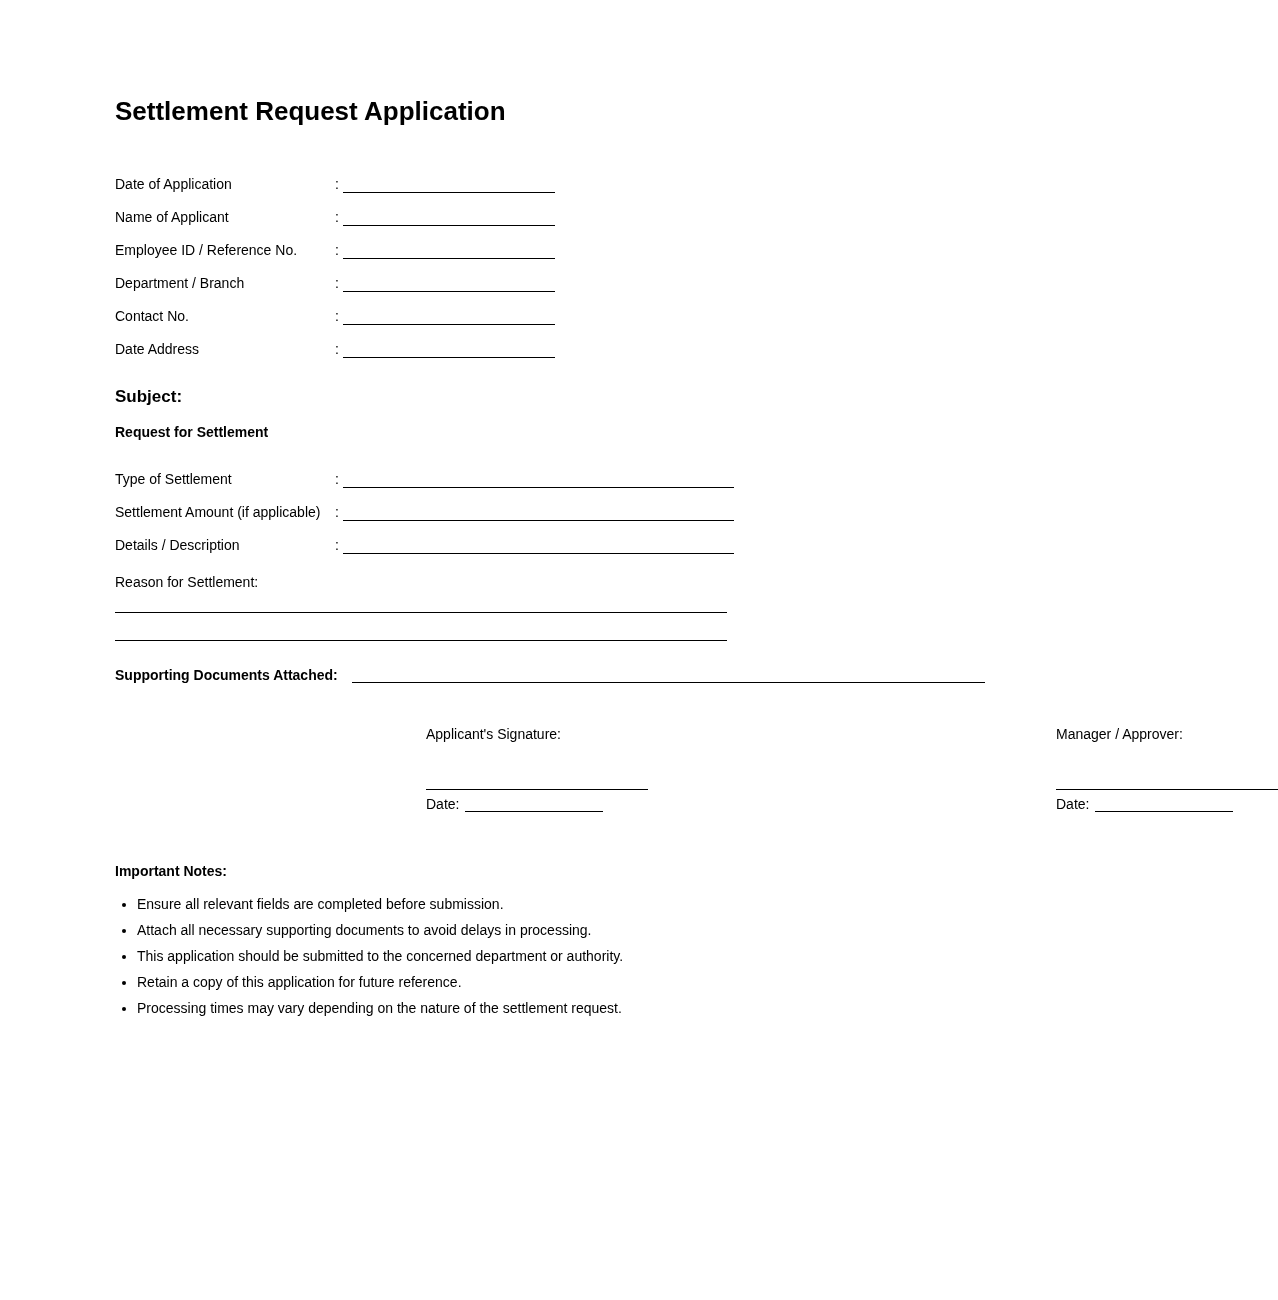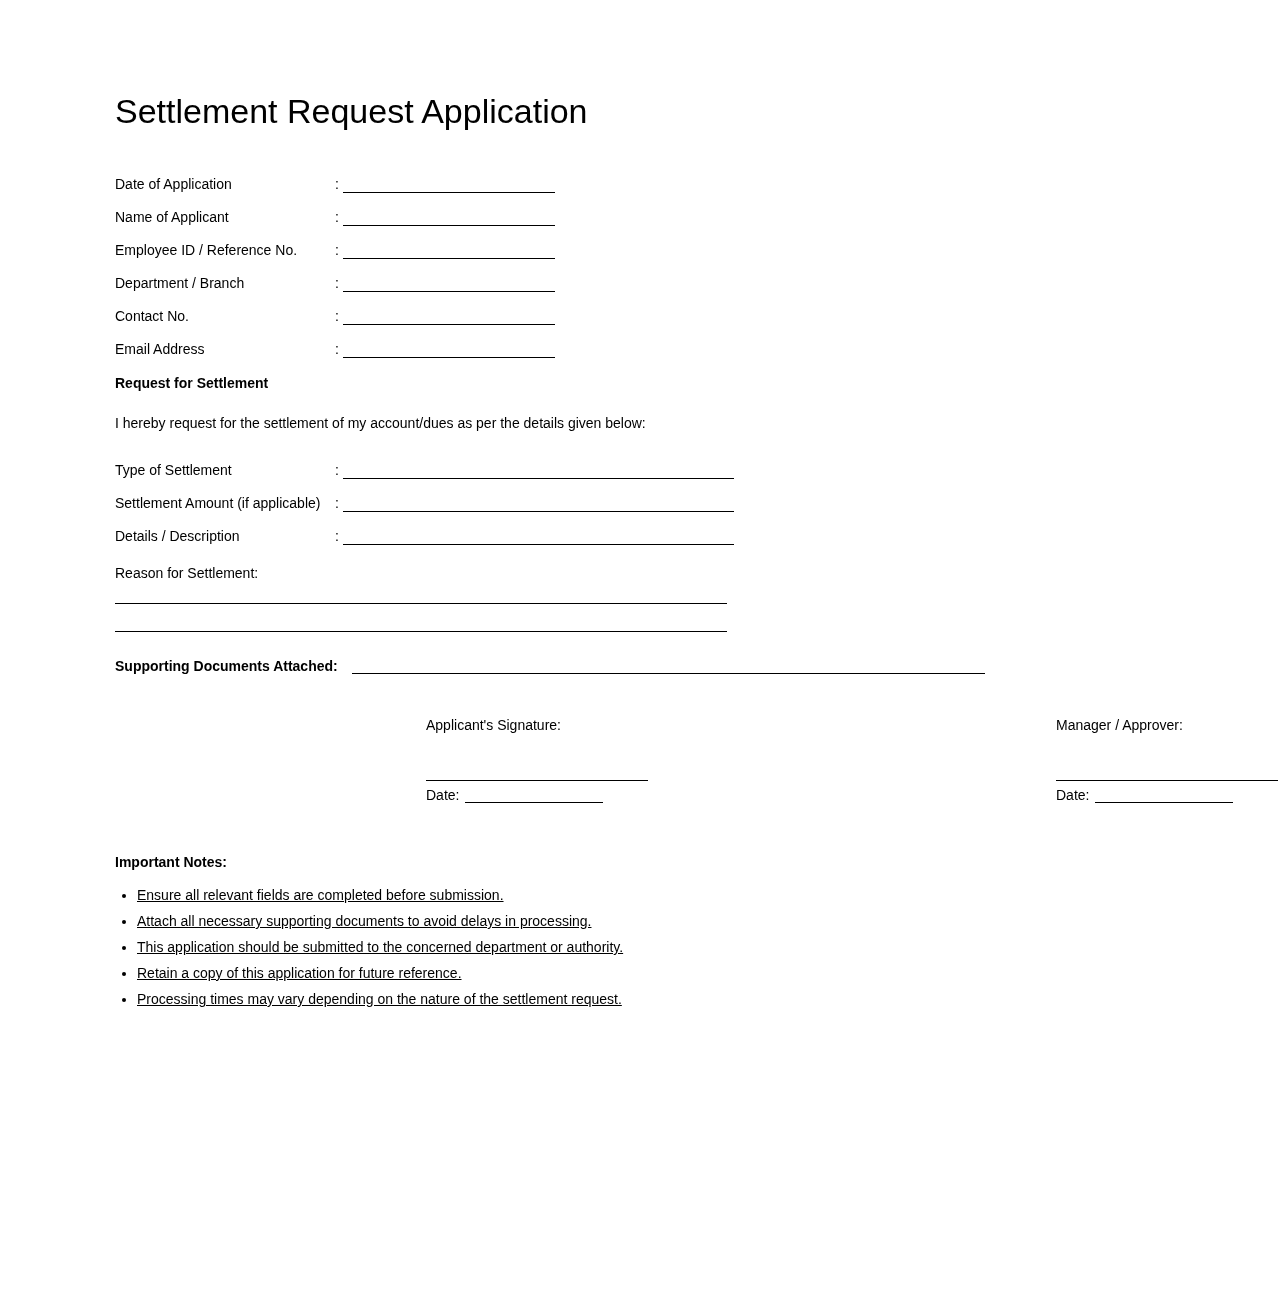--- a/index.html
+++ b/index.html
@@ -12,22 +12,22 @@
     font-size: 14px;
     overflow: hidden;
   }
   .page {
     width: 1278px;
     height: 1300px;
     padding: 0 0 0 115px;
   }
   .doc-title {
     margin-top: 92px;
-    font-size: 34px;
-    font-weight: normal;
+    font-size: 26px;
+    font-weight: bold;
     line-height: 38px;
   }
 
   
   .applicant-fields { margin-top: 46px; }
   .field-row {
     display: flex;
     align-items: flex-end;
     margin-bottom: 16px;
     line-height: 17px;
@@ -111,21 +111,20 @@
     line-height: 17px;
   }
   .notes-list {
     margin-top: 16px;
     padding-left: 22px;
     list-style: disc outside;
   }
   .notes-list li {
     line-height: 17px;
     margin-bottom: 9px;
-    text-decoration: underline;
   }
 </style>
 </head>
 <body>
 
 <div class="page">
 
   <h1 class="doc-title">Settlement Request Application</h1>
 
   <div class="applicant-fields">
@@ -148,28 +147,28 @@
       <span class="field-label">Department / Branch</span>
       <span class="colon">:</span>
       <span class="fill-line line-short"></span>
     </div>
     <div class="field-row">
       <span class="field-label">Contact No.</span>
       <span class="colon">:</span>
       <span class="fill-line line-short"></span>
     </div>
     <div class="field-row">
-      <span class="field-label">Email Address</span>
-      <span class="colon">:</span>
-      <span class="fill-line line-short"></span>
-    </div>
-  </div>
-
+      <span class="field-label">Date Address</span>
+      <span class="colon">:</span>
+      <span class="fill-line line-short"></span>
+    </div>
+  </div>
+
+  <div class="subject-heading">Subject:</div>
   <div class="subject-subheading">Request for Settlement</div>
-  <div class="intro-text">I hereby request for the settlement of my account/dues as per the details given below:</div>
 
   <div class="settlement-fields">
     <div class="field-row">
       <span class="field-label">Type of Settlement</span>
       <span class="colon">:</span>
       <span class="fill-line line-med"></span>
     </div>
     <div class="field-row">
       <span class="field-label">Settlement Amount (if applicable)</span>
       <span class="colon">:</span>

